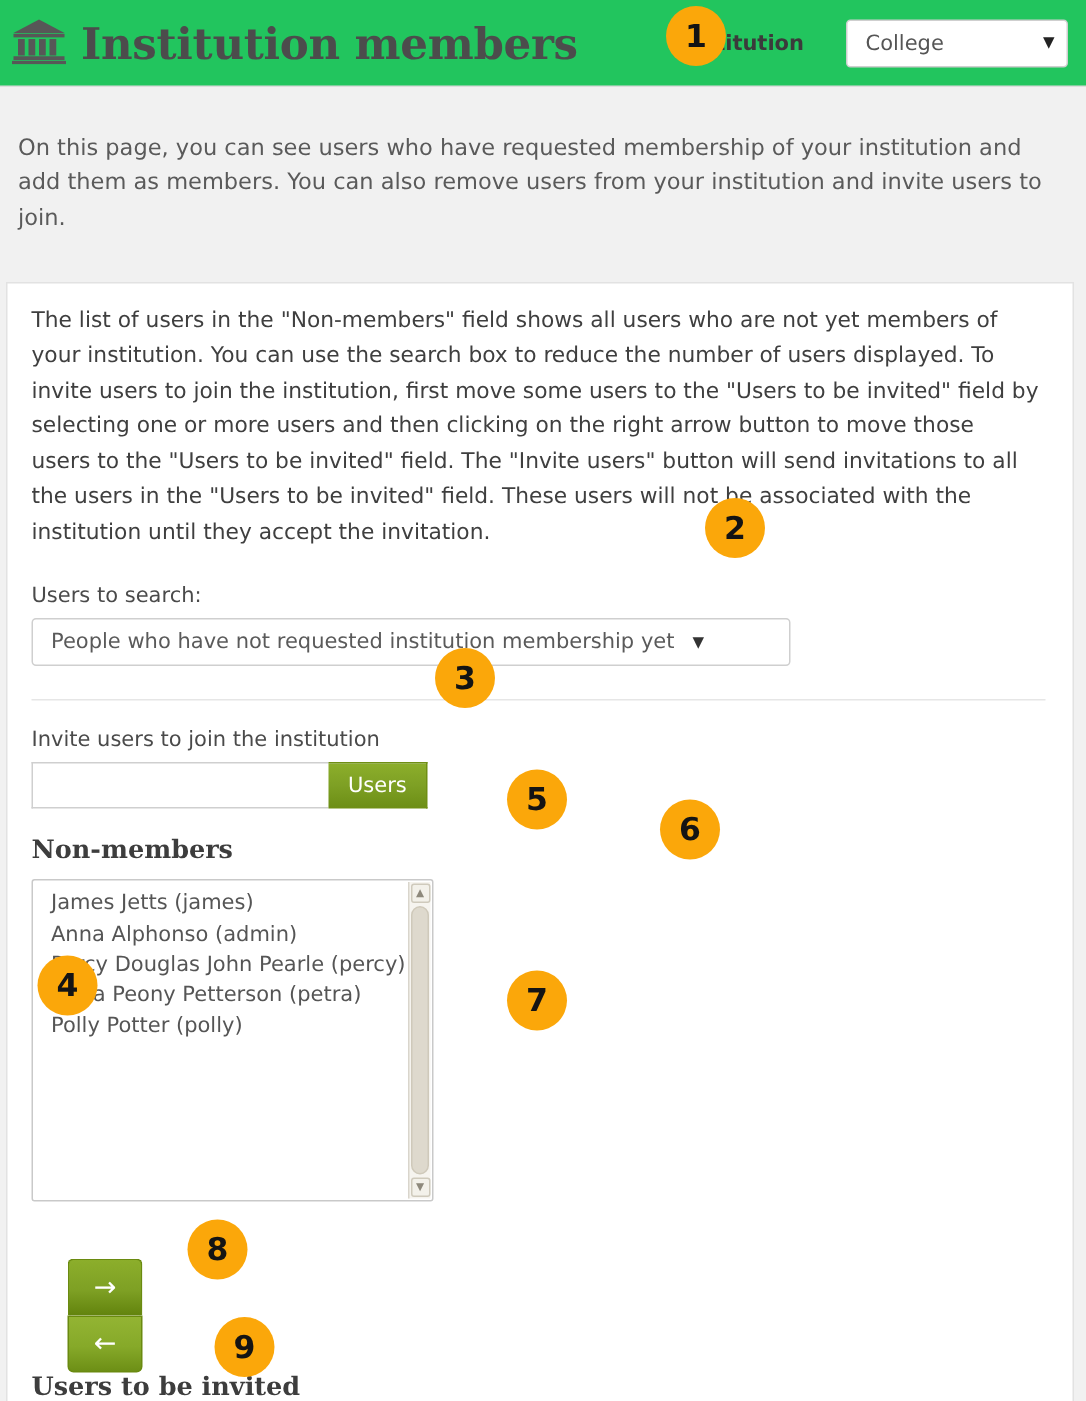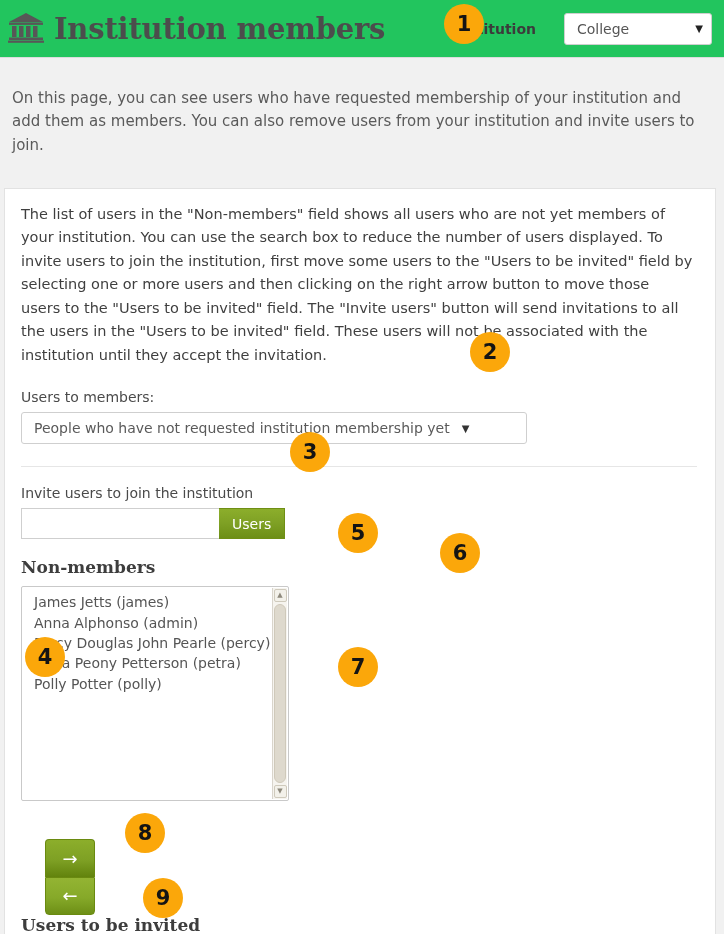--- a/index.html
+++ b/index.html
@@ -291,21 +291,21 @@
     </div>
   </div>
 </div>
 
 <p class="intro">On this page, you can see users who have requested membership of your institution and add them as members. You can also remove users from your institution and invite users to join.</p>
 
 <div class="panel">
 
   <p class="panel-desc">The list of users in the "Non-members" field shows all users who are not yet members of your institution. You can use the search box to reduce the number of users displayed. To invite users to join the institution, first move some users to the "Users to be invited" field by selecting one or more users and then clicking on the right arrow button to move those users to the "Users to be invited" field. The "Invite users" button will send invitations to all the users in the "Users to be invited" field. These users will not be associated with the institution until they accept the invitation.</p>
 
-  <div class="field-label">Users to members:</div>
+  <div class="field-label">Users to search:</div>
   <div class="select-box" id="users-display-select">
     <span>People who have not requested institution membership yet</span>
     <span class="caret">▼</span>
   </div>
 
   <hr class="sep">
 
   <div class="field-label">Invite users to join the institution</div>
   <div class="search-row">
     <input class="search-input" type="text" placeholder="" style="">

